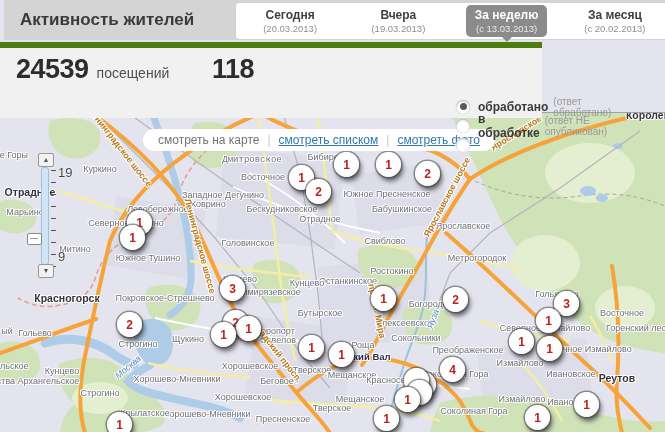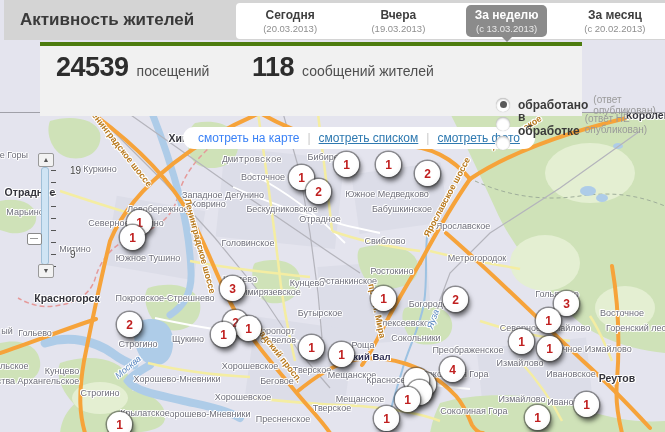--- a/index.html
+++ b/index.html
@@ -14,28 +14,28 @@
   .tab-inner{position:relative;text-align:center;padding:3px 9px;border-radius:5px;line-height:1.2;}
   .tab-label{font-size:12px;font-weight:bold;color:#3f3f3f;}
   .tab-date{font-size:9.5px;color:#8f8f8f;}
   .tab.sel .tab-inner{background:#8b8b8b;}
   .tab.sel .tab-label{color:#ffffff;}
   .tab.sel .tab-date{color:#e9e9e9;}
   .tab.sel .tab-inner::after{content:"";position:absolute;left:50%;bottom:-5px;margin-left:-5px;
      border-left:5px solid transparent;border-right:5px solid transparent;border-top:5px solid #8b8b8b;}
   
   #stats{position:absolute;left:0;top:42px;width:542px;height:70px;background:#f1f1f1;
-         border-top:4px solid #4d7c0f;z-index:9;margin-left:40px;}
+         border-top:6px solid #4d7c0f;z-index:9;}
   .bignum-group{position:absolute;top:6px;display:flex;align-items:baseline;}
   #visits{left:16px;} #messages{left:212px;}
   .bignum{font-size:27px;font-weight:bold;color:#2d2d2d;letter-spacing:-0.5px;}
   .bignum-label{font-size:14px;color:#4f4f4f;margin-left:8px;}
   #views-pill{position:absolute;left:143px;top:81px;height:22px;background:#fff;border-radius:12px;
       display:flex;align-items:center;padding:0 15px;font-size:12px;}
-  .view-link{color:#3b82f6;}
+  .view-link{color:#737373;}
   .view-link.lnk{color:#2e79b0;text-decoration:underline;cursor:pointer;}
   .view-sep{color:#c9c9c9;margin:0 8px;}
   #filters{position:absolute;left:456px;top:49px;}
   .filter-row{display:flex;align-items:center;height:19px;cursor:pointer;}
   .radio{width:14px;height:14px;border-radius:50%;background:#fff;margin-right:8px;flex:0 0 auto;
          box-shadow:inset 0 1px 2px rgba(0,0,0,0.28), 0 0 1px #b5b5b5;position:relative;}
   .radio.on::after{content:"";position:absolute;left:3.5px;top:3.5px;width:7px;height:7px;border-radius:50%;background:#5a5a5a;}
   .filter-label{font-size:12px;font-weight:bold;color:#3a3a3a;margin-right:5px;}
   .filter-note{font-size:10px;color:#9a9a9a;}
   
@@ -57,22 +57,22 @@
      display:flex;align-items:center;justify-content:center;
      font-size:12px;font-weight:bold;color:#c02020;cursor:pointer;}
   
   #zoomctl{position:absolute;left:0;top:0;z-index:4;}
   .zbtn{position:absolute;width:14px;height:12px;background:#f2f2f2;border:1px solid #999;
         border-radius:2px;font-size:7px;color:#555;text-align:center;line-height:12px;cursor:pointer;}
   #zoom-up{left:38px;top:40px;} #zoom-down{left:38px;top:151px;}
   #zoom-track{position:absolute;left:41px;top:54px;width:6px;height:96px;background:#cfe4f4;
         border:1px solid #9fc0d8;border-radius:3px;cursor:pointer;}
   .ztick{position:absolute;left:51px;width:5px;height:1px;background:#555;}
-  .zticklabel{position:absolute;left:58px;font-size:10px;color:#444;
-        text-shadow:0 0 2px #fff,0 0 2px #fff;margin-left:12px;}
+  .zticklabel{position:absolute;left:58px;font-size:13px;color:#444;
+        text-shadow:0 0 2px #fff,0 0 2px #fff;}
   #zoom-handle{position:absolute;left:27px;top:120px;width:13px;height:10px;background:#fff;
         border:1px solid #8a8a8a;border-radius:2px;cursor:grab;}
   #zoom-handle::after{content:"";position:absolute;left:2px;top:4px;width:8px;height:1px;background:#999;}
 </style>
 </head>
 <body>
 
 <div id="app">
 
   <div id="header">
@@ -105,34 +105,33 @@
       </div>
   </div>
 
   <div id="stats">
     <div class="bignum-group" id="visits">
       <span class="bignum">24539</span>
       <span class="bignum-label">посещений</span>
     </div>
     <div class="bignum-group" id="messages">
       <span class="bignum">118</span>
-      <span class="bignum-label">сообщений жителей</span>
     </div>
     <div id="views-pill">
         <span class="view-link">смотреть на карте</span>
         <span class="view-sep">|</span>
         <span class="view-link lnk">смотреть списком</span>
         <span class="view-sep">|</span>
         <span class="view-link lnk">смотреть фото</span>
       </div>
     <div id="filters">
         <div class="filter-row">
           <span class="radio on"></span>
           <span class="filter-label">обработано</span>
-          <span class="filter-note">(ответ опубликован)</span>
+          <span class="filter-note">(ответ обработано)</span>
         </div>
         <div class="filter-row">
           <span class="radio"></span>
           <span class="filter-label">в обработке</span>
           <span class="filter-note">(ответ НЕ опубликован)</span>
         </div>
         <div class="filter-row">
           <span class="radio"></span>
         </div>
       </div>
@@ -244,21 +243,21 @@
         <span class="lbl k-d" style="left: 252px; top: 47px; transform: translate(-50%, -50%); font-family: Liberation Mono, monospace;">Дмитровское</span>
         <span class="lbl k-d" style="left: 263px; top: 64px; transform: translate(-50%, -50%);">Восточное</span>
         <span class="lbl k-d" style="left: 223px; top: 82px; transform: translate(-50%, -50%);">Западное Дегунино</span>
         <span class="lbl k-d" style="left: 208px; top: 91px; transform: translate(-50%, -50%);">Ховрино</span>
         <span class="lbl k-d" style="left: 282px; top: 96px; transform: translate(-50%, -50%);">Бескудниковское</span>
         <span class="lbl k-d" style="left: 158px; top: 96px; transform: translate(-50%, -50%);">Левобережное</span>
         <span class="lbl k-d" style="left: 126px; top: 110px; transform: translate(-50%, -50%);">Северное Тушино</span>
         <span class="lbl k-d" style="left: 148px; top: 145px; transform: translate(-50%, -50%);">Южное Тушино</span>
         <span class="lbl k-d" style="left: 248px; top: 130px; transform: translate(-50%, -50%);">Головинское</span>
         <span class="lbl k-d" style="left: 320px; top: 106px; transform: translate(-50%, -50%);">Отрадное</span>
-        <span class="lbl k-d" style="left: 387px; top: 81px; transform: translate(-50%, -50%);">Южное Медведково</span>
+        <span class="lbl k-d" style="left: 387px; top: 81px; transform: translate(-50%, -50%);">Южное Пресненское</span>
         <span class="lbl k-d" style="left: 402px; top: 96px; transform: translate(-50%, -50%);">Бабушкинское</span>
         <span class="lbl k-d" style="left: 385px; top: 128px; transform: translate(-50%, -50%);">Свиблово</span>
         <span class="lbl k-d" style="left: 463px; top: 113px; transform: translate(-50%, -50%);">Ярославское</span>
         <span class="lbl k-d" style="left: 477px; top: 145px; transform: translate(-50%, -50%);">Метрогородок</span>
         <span class="lbl k-d" style="left: 392px; top: 158px; transform: translate(-50%, -50%);">Ростокино</span>
         <span class="lbl k-d" style="left: 348px; top: 168px; transform: translate(-50%, -50%);">Останкинское</span>
         <span class="lbl k-d" style="left: 307px; top: 170px; transform: translate(-50%, -50%);">Кунцево</span>
         <span class="lbl k-d" style="left: 269px; top: 179px; transform: translate(-50%, -50%);">Тимирязевское</span>
         <span class="lbl k-d" style="left: 240px; top: 166px; transform: translate(-50%, -50%);">Коптево</span>
         <span class="lbl k-d" style="left: 320px; top: 200px; transform: translate(-50%, -50%);">Бутырское</span>

